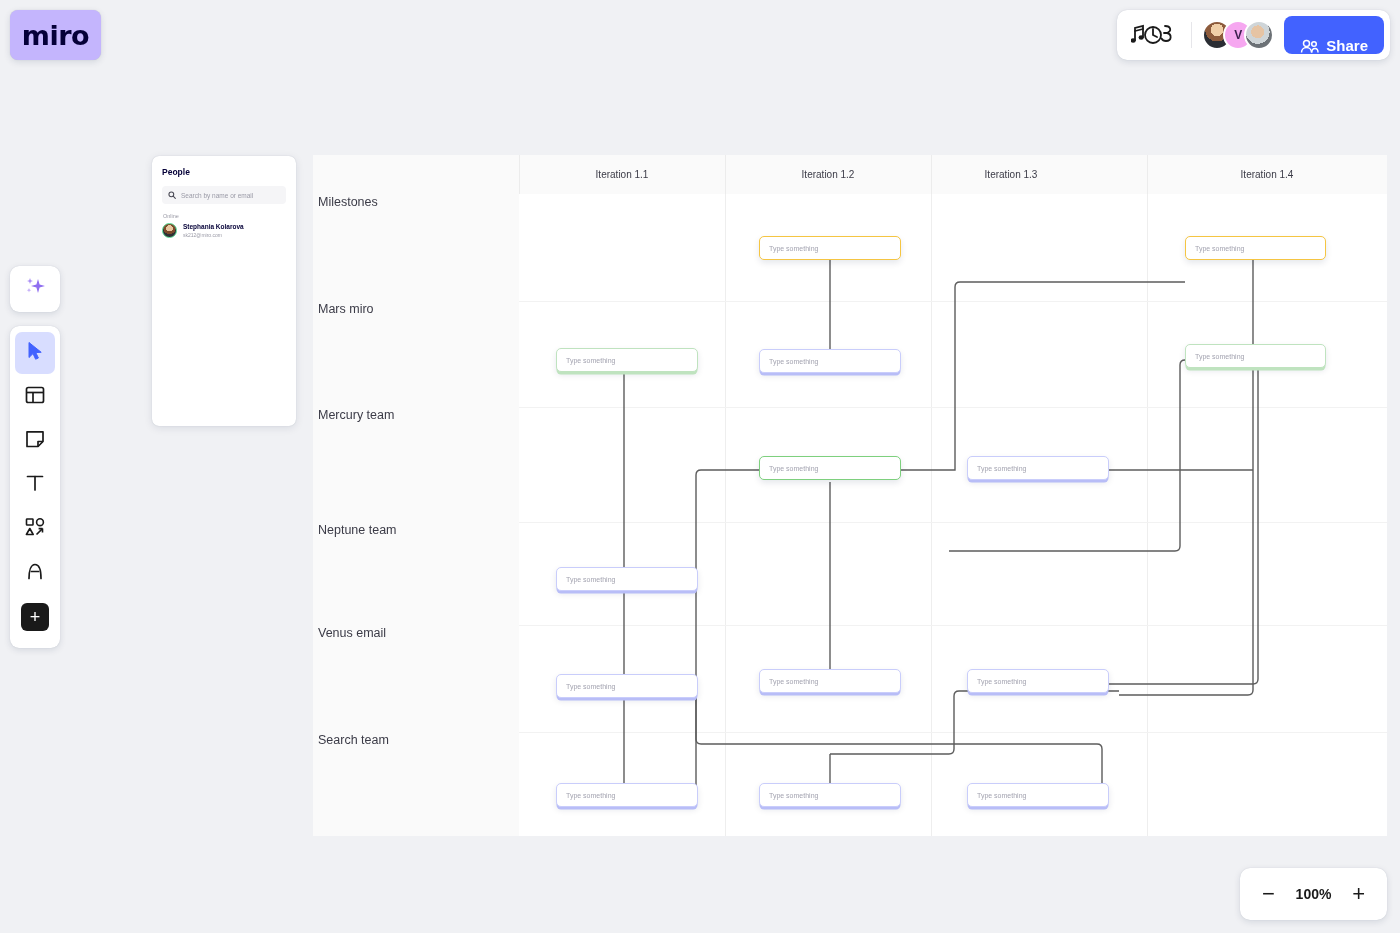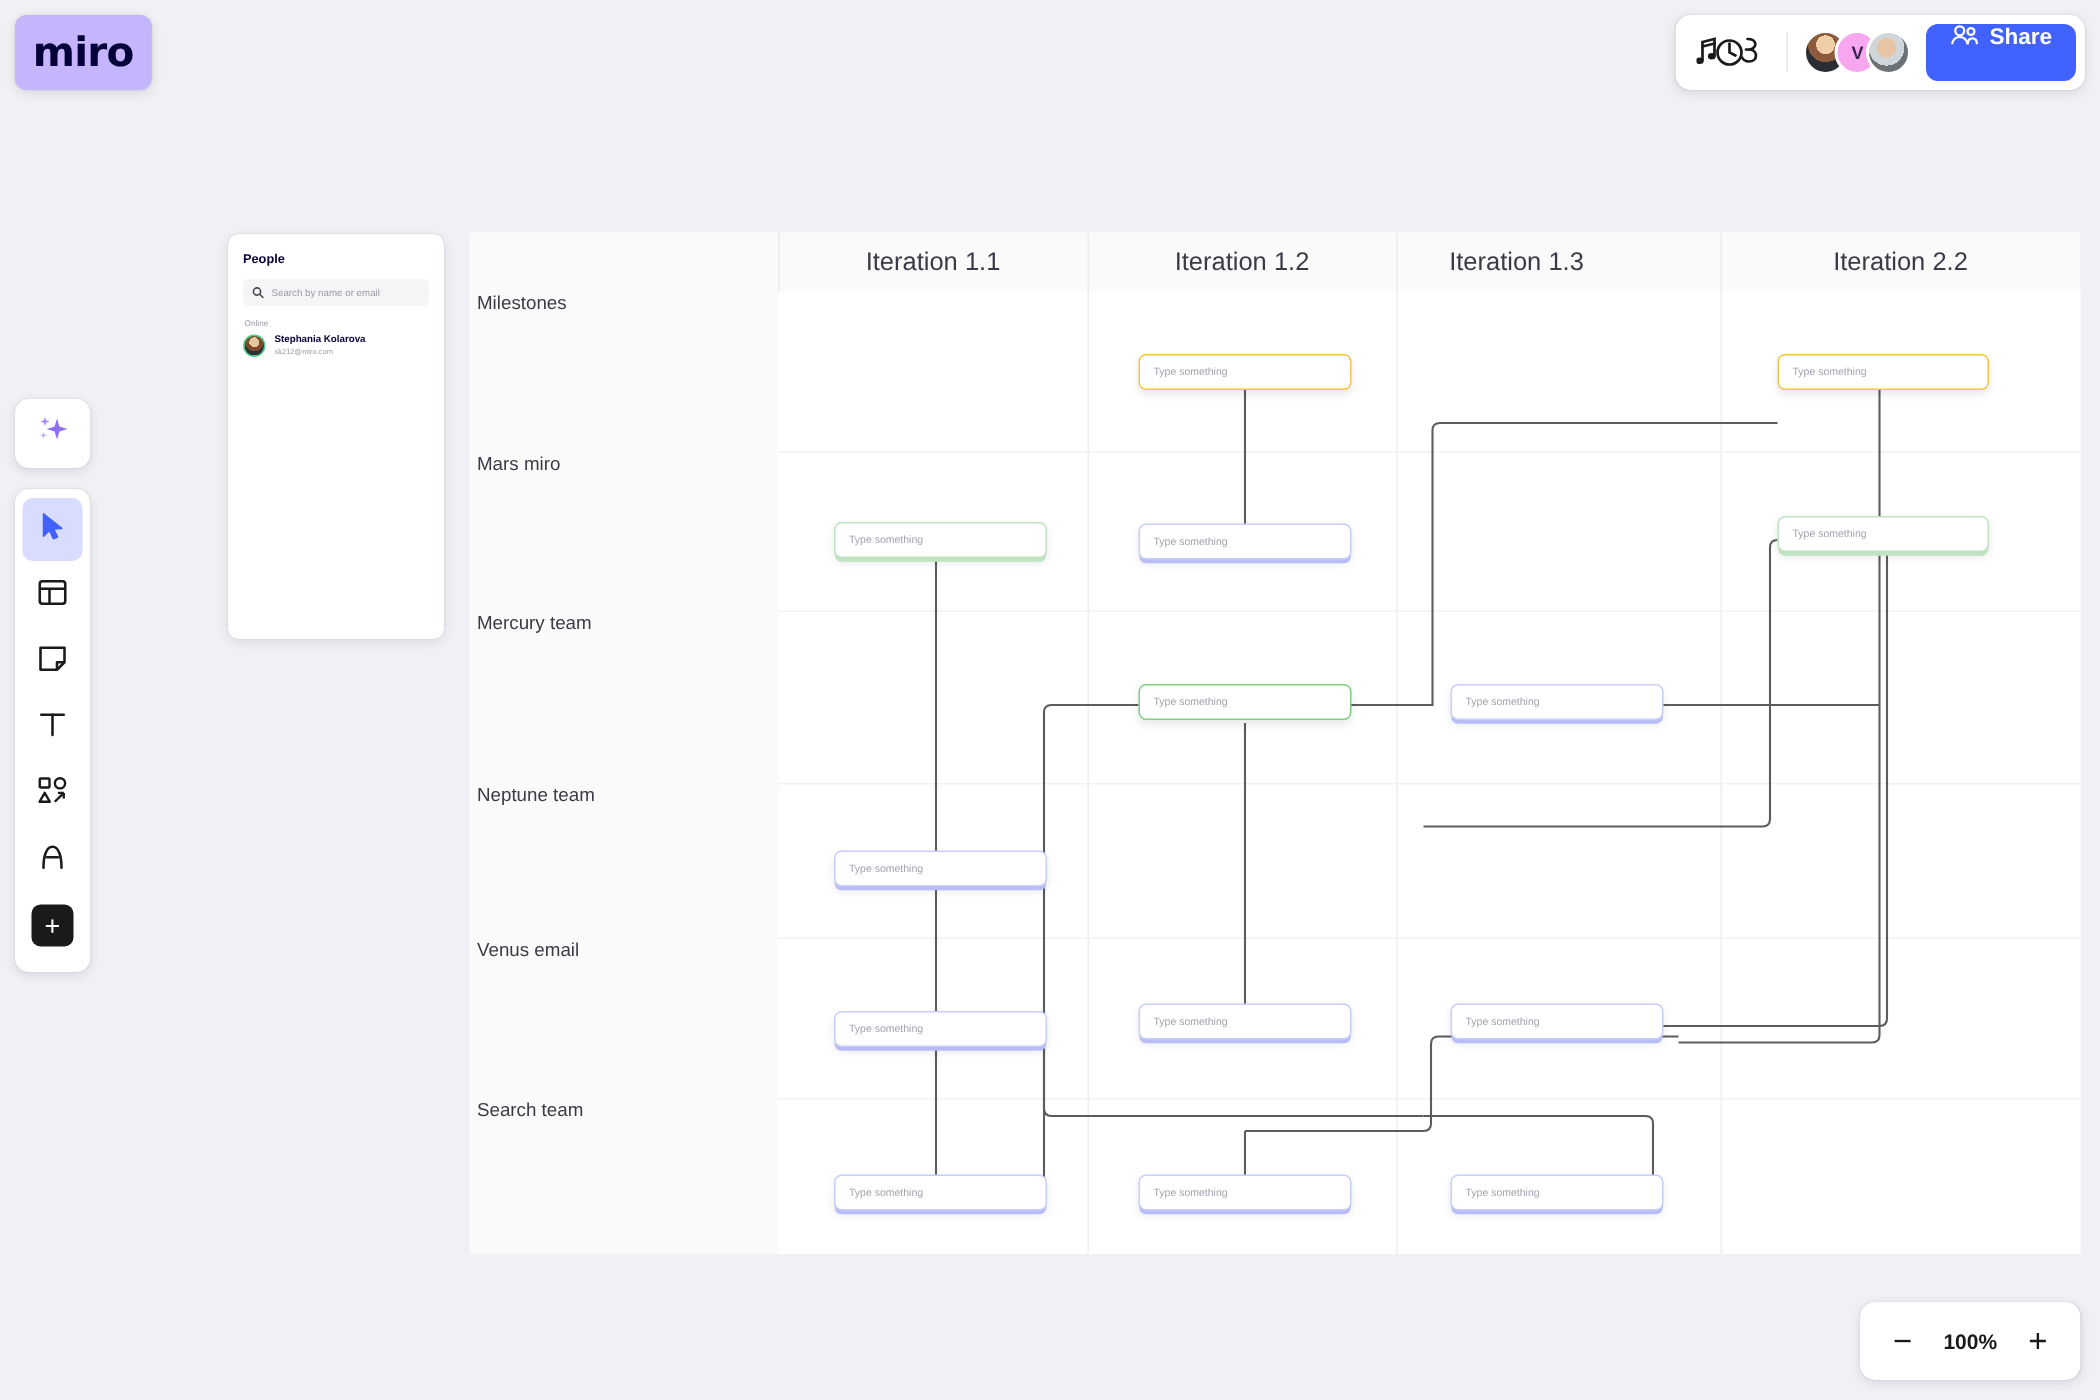--- a/index.html
+++ b/index.html
@@ -39,21 +39,21 @@
     width: 30px; height: 30px; border-radius: 50%;
     border: 2px solid #fff; margin-left: -9px; position: relative;
     overflow: hidden; display:flex; align-items:center; justify-content:center;
     font-size: 12px; font-weight: 700; color:#3a1f4d;
   }
   .avatar:first-child { margin-left: 0; }
   .av-photo-1 { background: radial-gradient(circle at 50% 30%, #f0cfa8 0 28%, #8d5b3c 28% 52%, #2a2d33 52% 100%); }
   .av-letter   { background: #f6a7f0; }
   .av-photo-2 { background: radial-gradient(circle at 45% 38%, #e6c4a4 0 30%, #cfd5d8 30% 55%, #6c7176 55% 100%); }
   .share-btn {
-    display:flex; align-items:flex-start; gap:7px;
+    display:flex; align-items:flex-end; gap:7px;
     background:#4262ff; color:#fff; border:none; border-radius:8px;
     height:38px; padding:0 16px; margin-left:10px;
     font-size:15px; font-weight:600; cursor:pointer;
     font-family:"Liberation Sans", sans-serif;
   }
 
   
   .tool-ai {
     position:absolute; left:10px; top:266px;
     width:50px; height:46px; background:#fff; border-radius:9px;
@@ -109,21 +109,21 @@
     position:absolute; left:313px; top:155px;
     width:1074px; height:681px;
     background:#fafafa;
   }
   .board-inner { position:absolute; inset:0; }
 
   .hdr-row { position:absolute; left:0; top:0; width:100%; height:39px; }
   .hdr-cell {
     position:absolute; top:0; height:39px;
     display:flex; align-items:center; justify-content:center;
-    font-size:17px; color:#3b3b47;
+    font-size:10px; color:#3b3b47;
   }
   .row-label {
     position:absolute; left:5px;
     font-size:12.5px; color:#3b3b47;
   }
   .grid-area {
     position:absolute; left:206px; top:39px;
     width:868px; height:642px;
     background:#ffffff;
   }
@@ -301,21 +301,21 @@
   </div>
 </div>
 
 <div class="board">
   <div class="board-inner">
 
     <div class="hdr-row">
       <div class="hdr-cell" style="left:206px;width:206px">Iteration 1.1</div>
       <div class="hdr-cell" style="left:412px;width:206px">Iteration 1.2</div>
       <div class="hdr-cell" style="left:590px;width:216px">Iteration 1.3</div>
-      <div class="hdr-cell" style="left:834px;width:240px">Iteration 2.2</div>
+      <div class="hdr-cell" style="left:834px;width:240px">Iteration 1.4</div>
       <div class="hdr-sep-v" style="left:206px"></div>
       <div class="hdr-sep-v" style="left:412px"></div>
       <div class="hdr-sep-v" style="left:618px"></div>
       <div class="hdr-sep-v" style="left:834px"></div>
     </div>
 
     <div class="lblcol-sep"></div>
 
     <div class="row-label" style="top:40px">Milestones</div>
     <div class="row-label" style="top:147px">Mars miro</div>

